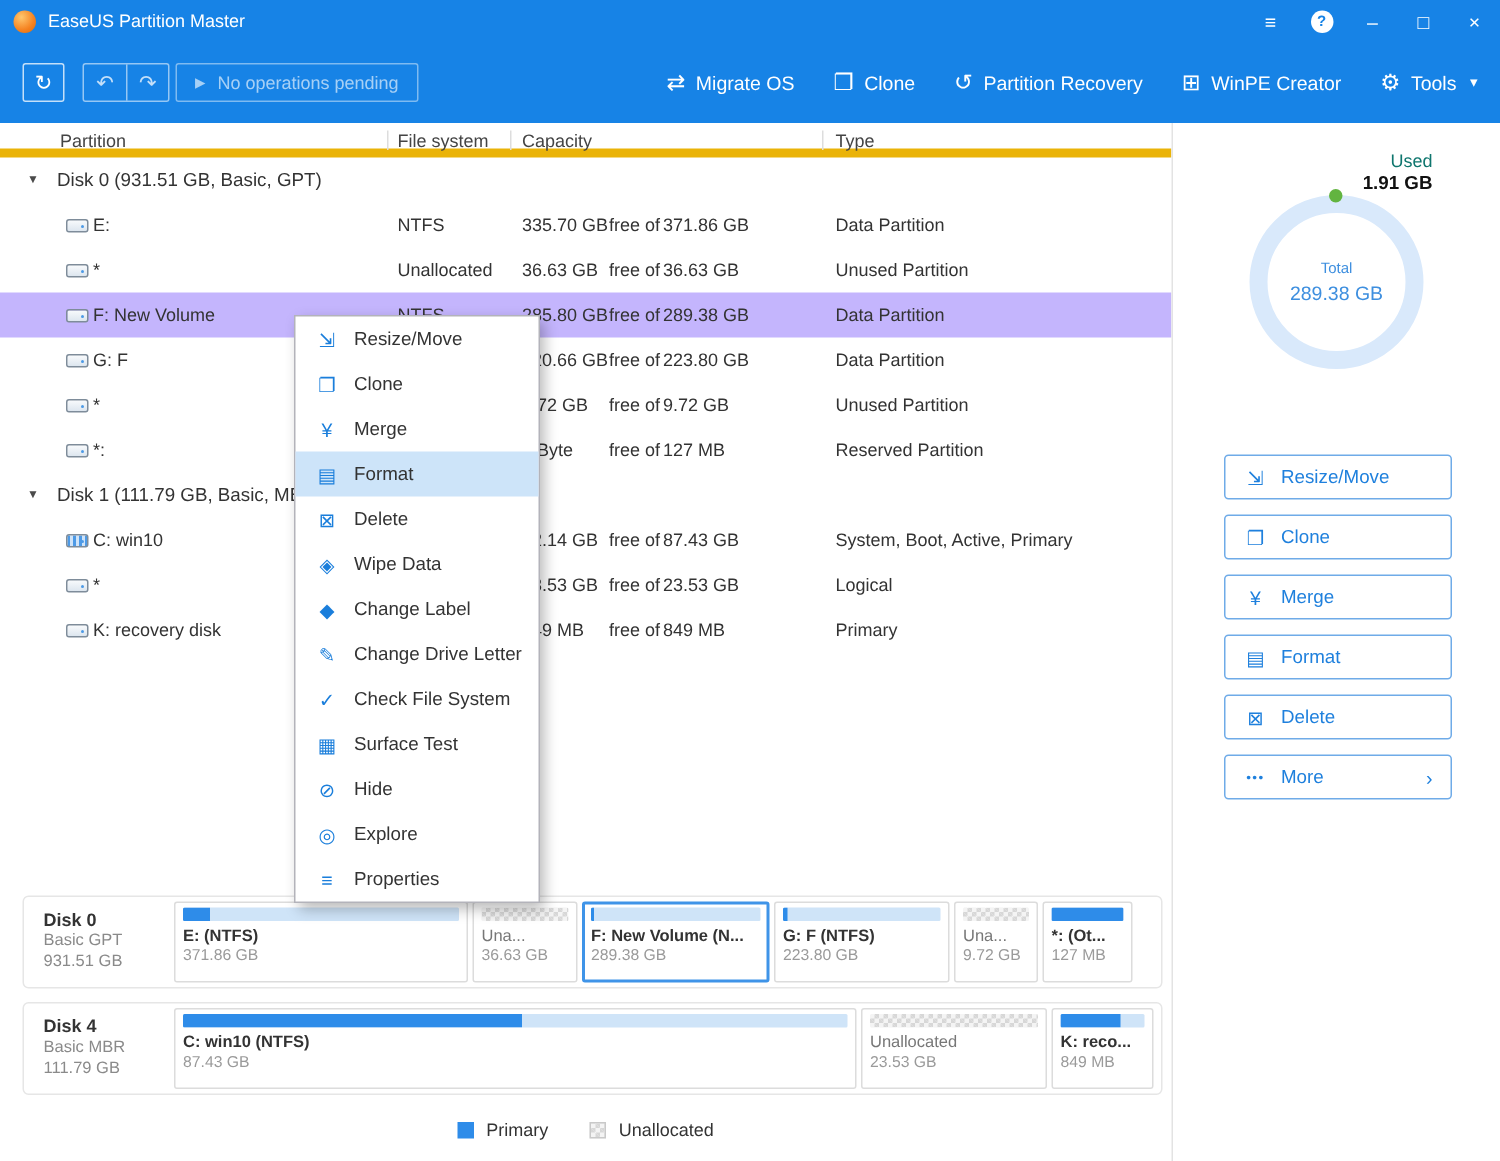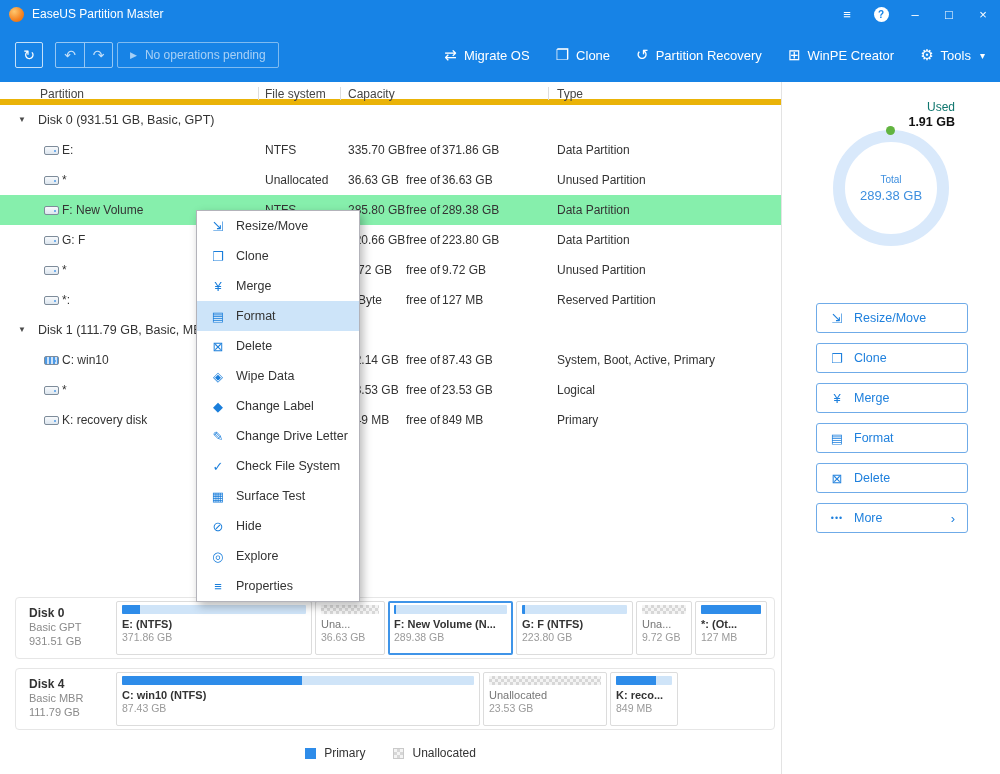--- a/index.html
+++ b/index.html
@@ -39,21 +39,21 @@
   .tb-action .ai { font-size:15px; }
   .tb-action .chev { font-size:10px; margin-left:2px; }
   
   .main { position:absolute; left:0; top:82px; width:781px; height:692px; background:#fff; }
   .thead { position:absolute; left:0; top:2px; width:781px; height:21px;
     border-bottom:6px solid #eab308; color:#444; }
   .thead span { position:absolute; top:3px; font-size:12px; }
   .th-sep { position:absolute; top:4px; width:1px; height:13px; background:#ddd; }
   .rows { position:absolute; left:0; top:23px; width:781px; height:330px; }
   .row { position:absolute; left:0; width:781px; height:30px; line-height:30px; }
-  .row.selected { background:#86efac; }
+  .row.selected { background:#c4b5fd; }
   .arrow { position:absolute; left:18px; font-size:8px; color:#4a4a4a; }
   .dname { position:absolute; left:38px; font-size:12.5px; color:#333; }
   .picon { position:absolute; left:44px; top:11px; width:15px; height:9px;
     border:1px solid #7e8c9a; border-radius:2px; background:linear-gradient(#f8fafc,#dde6ef); }
   .picon::after { content:""; position:absolute; right:2px; top:2.5px; width:2px; height:2px;
     background:#4d9ae6; border-radius:50%; }
   .picon.sys { background:repeating-linear-gradient(90deg,#4d9ae6 0 2px,#cfe3f8 2px 4px); }
   .pname { position:absolute; left:62px; }
   .fs    { position:absolute; left:265px; }
   .free  { position:absolute; left:348px; }
@@ -413,38 +413,38 @@
           <div class="fill" style="width: 3%;"></div>
         </div>
       <div class="sl">G: F (NTFS)</div>
       <div class="sz">223.80 GB</div>
     </div>
     <div class="seg unalloc" style="width:56px">
       <div class="bar"></div>
       <div class="sl">Una...</div>
       <div class="sz">9.72 GB</div>
     </div>
-    <div class="seg" style="width:72px">
+    <div class="seg" style="width:60px">
       <div class="bar">
           <div class="fill" style="width: 100%;"></div>
         </div>
       <div class="sl">*:  (Ot...</div>
       <div class="sz">127 MB</div>
     </div>
   </div>
 </div>
 
 <div class="dbox d1">
   <div class="dlabel">
     <div class="n">Disk 4</div>
     <div class="b">Basic MBR</div>
     <div class="s">111.79 GB</div>
   </div>
   <div class="segs">
-    <div class="seg" style="width:364px">
+    <div class="seg" style="width:455px">
       <div class="bar">
           <div class="fill" style="width: 51%;"></div>
         </div>
       <div class="sl">C: win10 (NTFS)</div>
       <div class="sz">87.43 GB</div>
     </div>
     <div class="seg unalloc" style="width:124px">
       <div class="bar"></div>
       <div class="sl">Unallocated</div>
       <div class="sz">23.53 GB</div>

